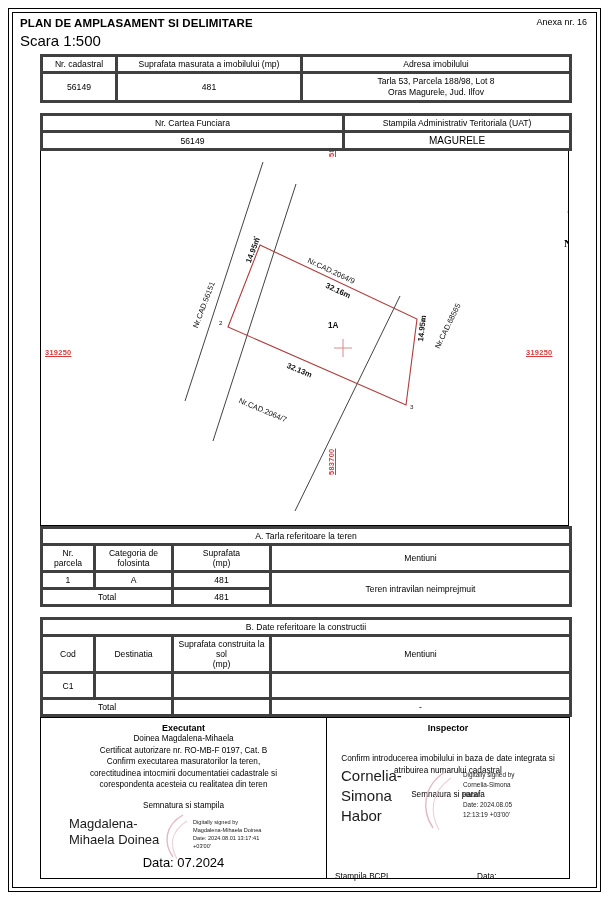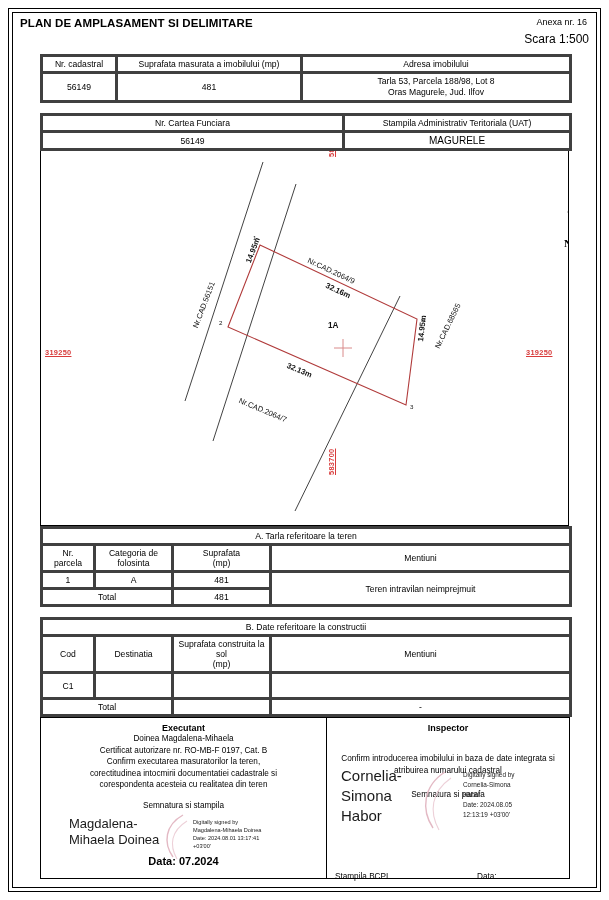--- a/index.html
+++ b/index.html
@@ -52,22 +52,22 @@
     height: 40px;
   }
   .main-title {
     text-align: left;
     font-size: 11.5px;
     font-weight: bold;
     letter-spacing: 0.1px;
     padding-top: 3px;
   }
   .scale-line {
-    text-align: right;
-    font-size: 12px;
+    text-align: left;
+    font-size: 15px;
     padding-top: 3px;
   }
   .anexa {
     position: absolute;
     right: 2px;
     top: 3px;
     font-size: 9px;
   }
 
   
@@ -179,22 +179,21 @@
   .sign-meta {
     position: absolute;
     font-size: 5.6px;
     line-height: 8px;
     color: #1a1a1a;
   }
   .sig-date {
     position: absolute;
     width: 100%;
     text-align: center;
-    font-size: 11px;
-    font-weight: bold;
+    font-size: 13px;
   }
   .stamp-swirl {
     position: absolute;
     pointer-events: none;
   }
   .insp-foot {
     position: absolute;
     bottom: 6px;
     width: 100%;
     font-size: 8.2px;

